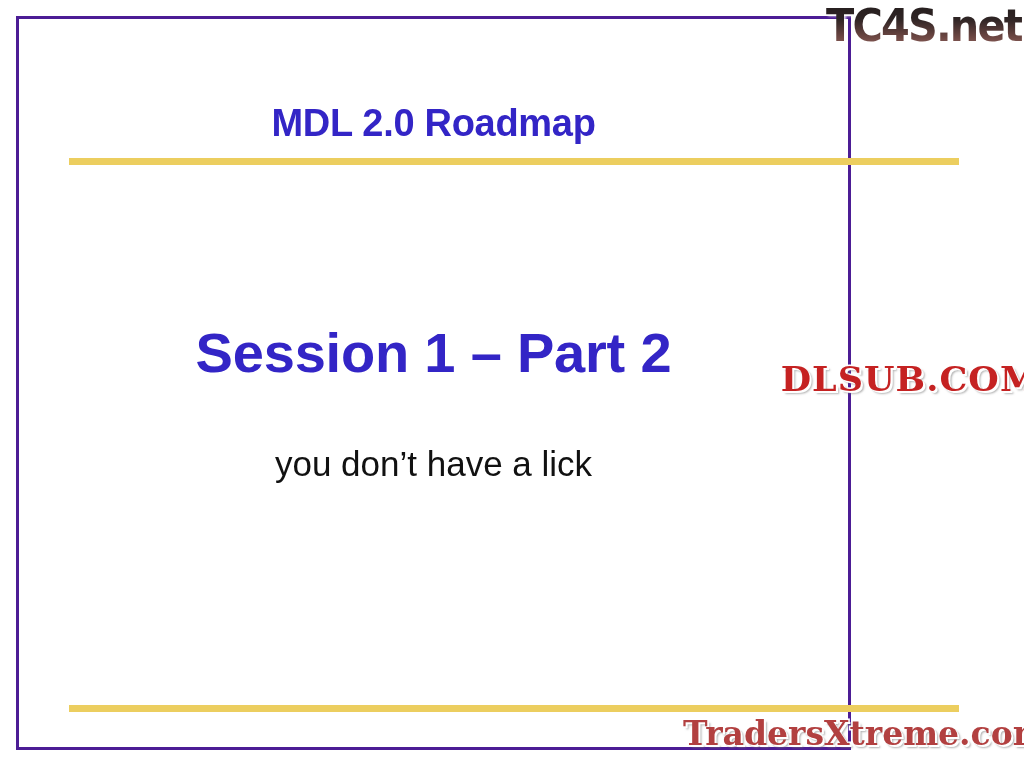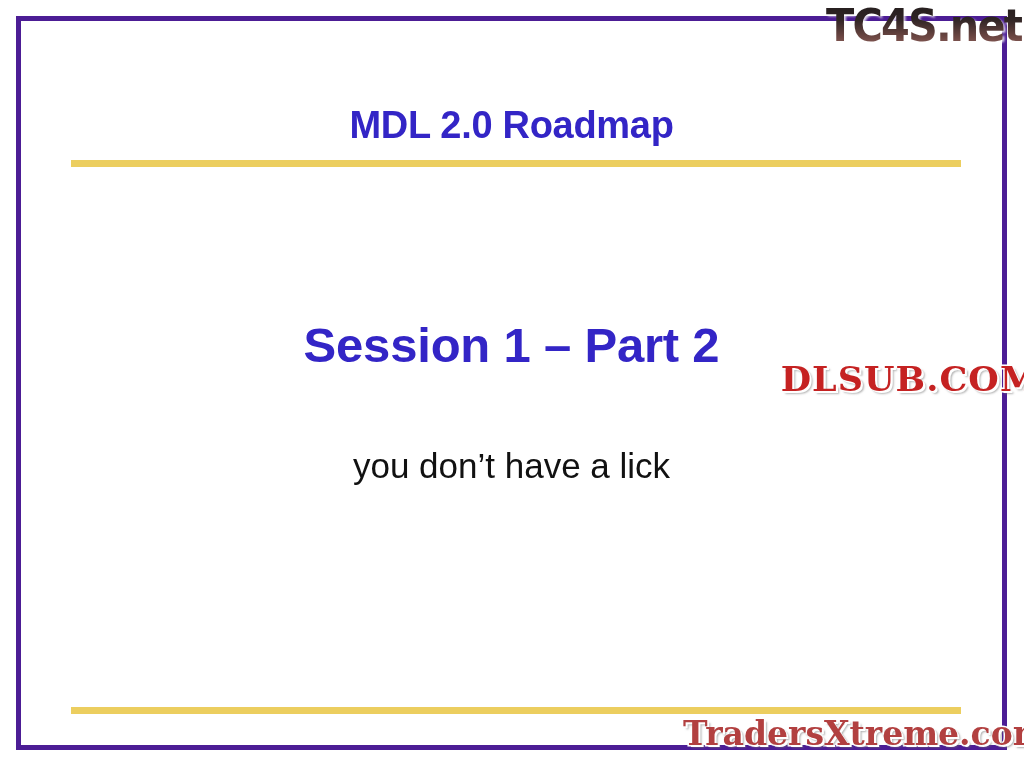--- a/index.html
+++ b/index.html
@@ -13,25 +13,25 @@
     overflow: hidden;
     font-family: "Liberation Sans", sans-serif;
     position: relative;
   }
 
   
   #slide-frame {
     position: absolute;
     left: 16px;
     top: 16px;
-    width: 991px;
+    width: 835px;
     height: 734px;
     box-sizing: border-box;
     background: #ffffff;
-    border: 5px solid #4c1d95;
+    border: 3px solid #4c1d95;
     box-shadow: 0 0 0 0 transparent;
   }
 
   
   #slide-title {
     position: absolute;
     left: 0;
     top: 58px;
     width: 100%;
     text-align: center;
@@ -53,21 +53,21 @@
   #gold-rule-top { top: 139px; }
   #gold-rule-bottom { top: 686px; }
 
   
   #session-heading {
     position: absolute;
     left: 0;
     top: 255px;
     width: 100%;
     text-align: center;
-    font-size: 49px;
+    font-size: 56px;
     font-weight: bold;
     letter-spacing: -0.2px;
     color: #3325c6;
   }
 
   
   #body-copy {
     position: absolute;
     left: 0;
     top: 420px;

